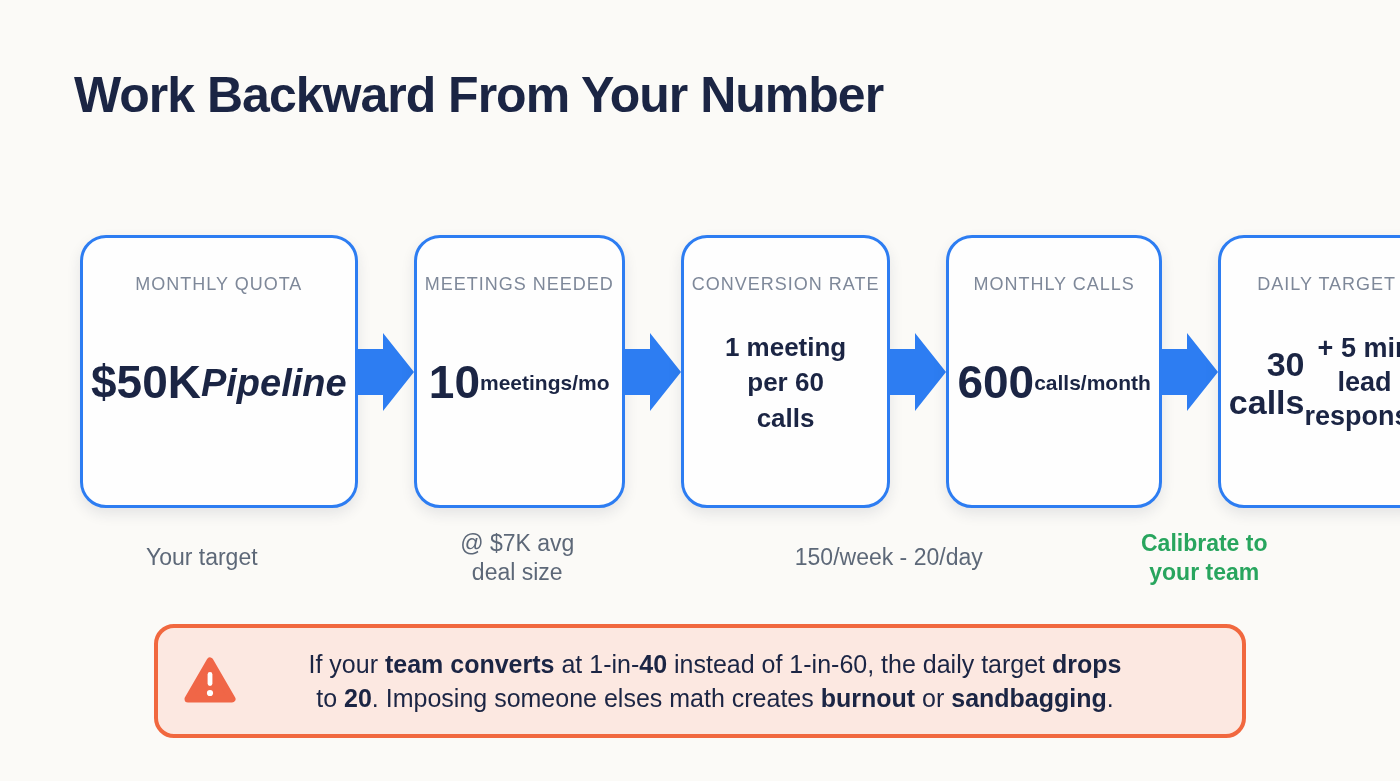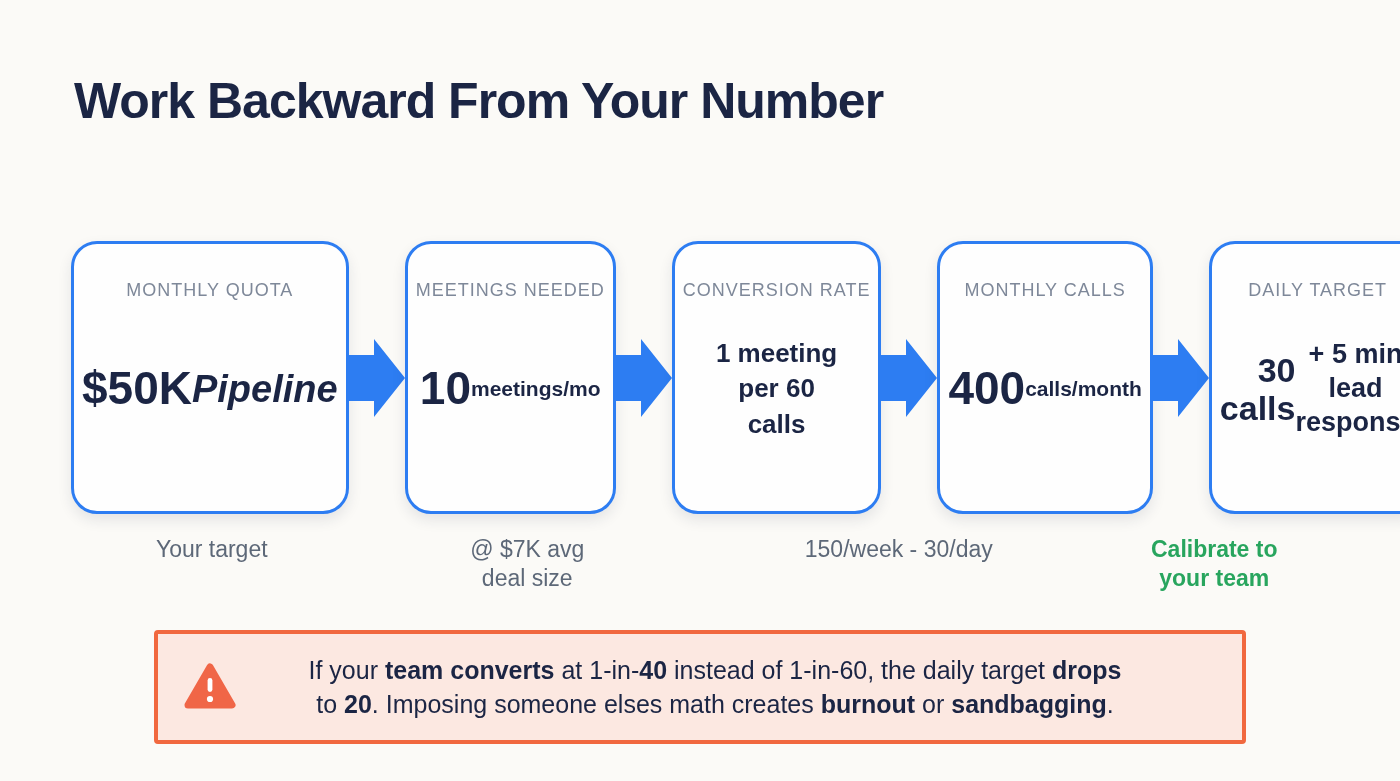--- a/index.html
+++ b/index.html
@@ -3,34 +3,34 @@
 <meta charset="utf-8">
 <style>
   * { margin: 0; padding: 0; box-sizing: border-box; }
   html, body {
     width: 1400px; height: 781px;
     background: var(--bg, #fbfaf7);
     font-family: "Liberation Sans", sans-serif;
     overflow: hidden;
     position: relative;
   }
-  .page { position: absolute; inset: 0; margin-top: 6px; }
+  .page { position: absolute; inset: 0; }
 
   .page-title {
     position: absolute;
     left: 74px; top: 66px;
     font-size: 50px;
     font-weight: 700;
     letter-spacing: -1px;
     color: var(--navy, #1b2544);
   }
 
   .flow-row {
     position: absolute;
-    left: 71px; top: 235px;
+    left: 80px; top: 235px;
     width: 1262px; height: 273px;
     display: flex;
     align-items: stretch;
   }
   .card {
     flex: 1 1 0;
     background: var(--cardbg, #fefefe);
     border: 3px solid var(--accent, #2d7df2);
     border-radius: 26px;
     box-shadow: 0 6px 14px rgba(30, 40, 70, 0.10);
@@ -70,24 +70,24 @@
   .arrow {
     flex: 0 0 56px;
     display: flex;
     align-items: center;
     justify-content: center;
   }
   .arrow svg { display: block; }
 
   .captions-row {
     position: absolute;
-    left: 82px; top: 529px;
+    left: 72px; top: 529px;
     width: 1262px;
     display: flex;
-    align-items: flex-start;
+    align-items: center;
   }
   .caption {
     flex: 1 1 0;
     text-align: center;
     font-size: 23px;
     line-height: 1.24;
     color: var(--graycaption, #5d6878);
     white-space: pre-line;
   }
   .caption-spacer { flex: 0 0 56px; }
@@ -95,21 +95,21 @@
     color: var(--green, #28a55e);
     font-weight: 700;
   }
 
   .callout {
     position: absolute;
     left: 154px; top: 624px;
     width: 1092px; height: 114px;
     background: var(--peach, #fce8e1);
     border: 4px solid var(--orange, #f1683f);
-    border-radius: 4px;
+    border-radius: 20px;
     display: flex;
     align-items: center;
     padding: 10px 30px 10px 26px;
     justify-content: space-between;
   }
   .callout-icon { flex: 0 0 auto; display: flex; }
   .callout-text {
     flex: 1;
     text-align: center;
     font-size: 25px;
@@ -167,21 +167,21 @@
 
     <div class="arrow">
       <svg width="56" height="78" viewBox="0 0 56 78">
           <polygon points="0,16 25,16 25,0 56,39 25,78 25,62 0,62" fill="#2d7df2"></polygon>
         </svg>
     </div>
 
     <div class="card">
       <div class="card-label">MONTHLY CALLS</div>
       <div class="card-value">
-        <div class="v46">400</div>
+        <div class="v46">600</div>
         <div class="v29">calls/month</div>
       </div>
     </div>
 
     <div class="arrow">
       <svg width="56" height="78" viewBox="0 0 56 78">
           <polygon points="0,16 25,16 25,0 56,39 25,78 25,62 0,62" fill="#2d7df2"></polygon>
         </svg>
     </div>
 
@@ -196,21 +196,21 @@
 
   </div>
 
   <div class="captions-row">
     <div class="caption">Your target</div>
     <div class="caption-spacer"></div>
     <div class="caption">@ $7K avg
 deal size</div>
     <div class="caption-spacer"></div>
     <div class="caption-spacer"></div>
-    <div class="caption">150/week - 30/day</div>
+    <div class="caption">150/week - 20/day</div>
     <div class="caption-spacer"></div>
     <div class="caption green">Calibrate to
 your team</div>
   </div>
 
   <div class="callout">
     <div class="callout-icon">
       <svg width="52" height="50" viewBox="0 0 52 48">
         <path d="M26 4 L48 42 H4 Z" fill="#f06647" stroke="#f06647" stroke-width="7" stroke-linejoin="round"></path>
         <rect x="23.6" y="15" width="4.8" height="14" rx="2.4" fill="#ffffff"></rect>

